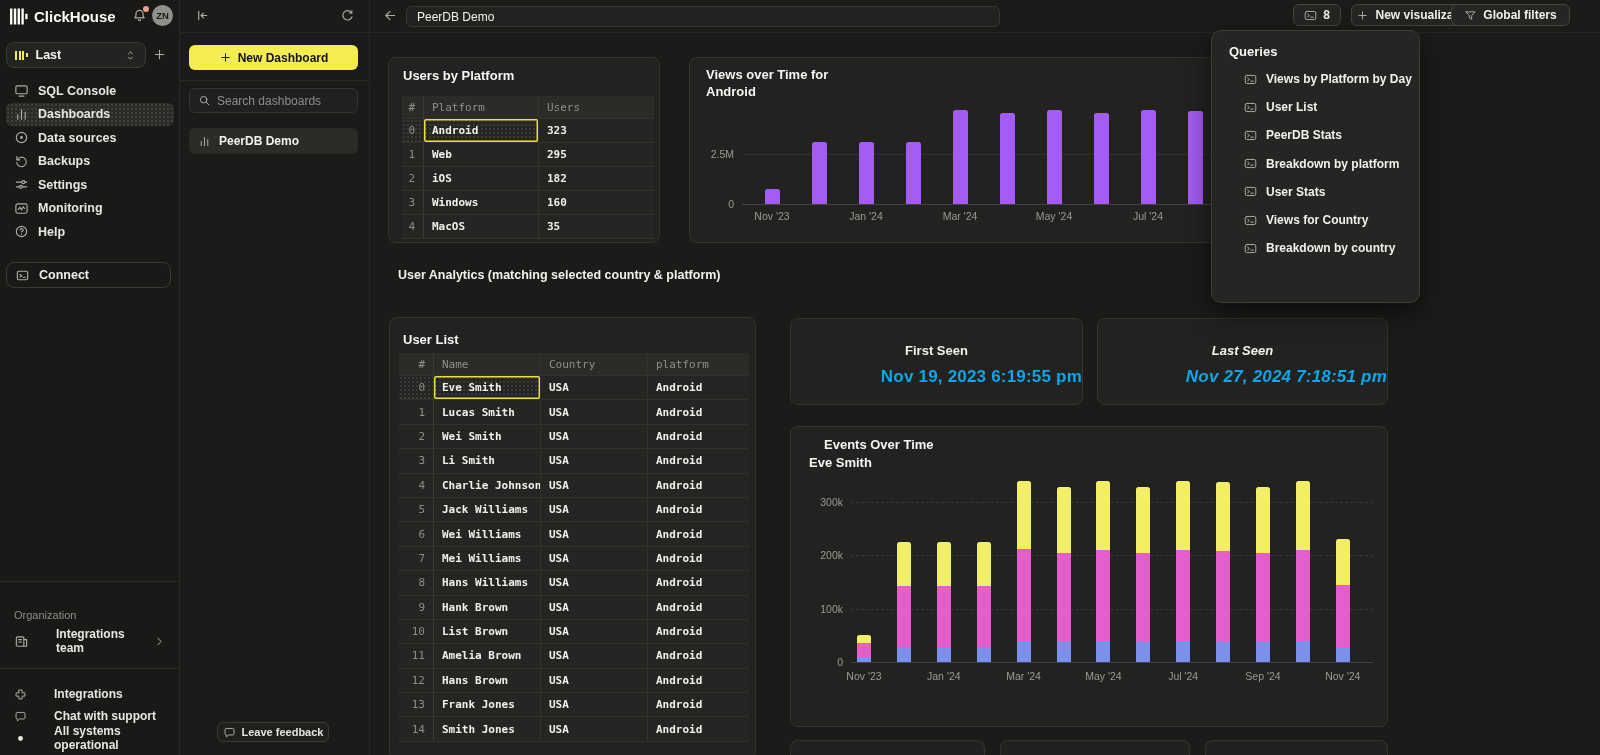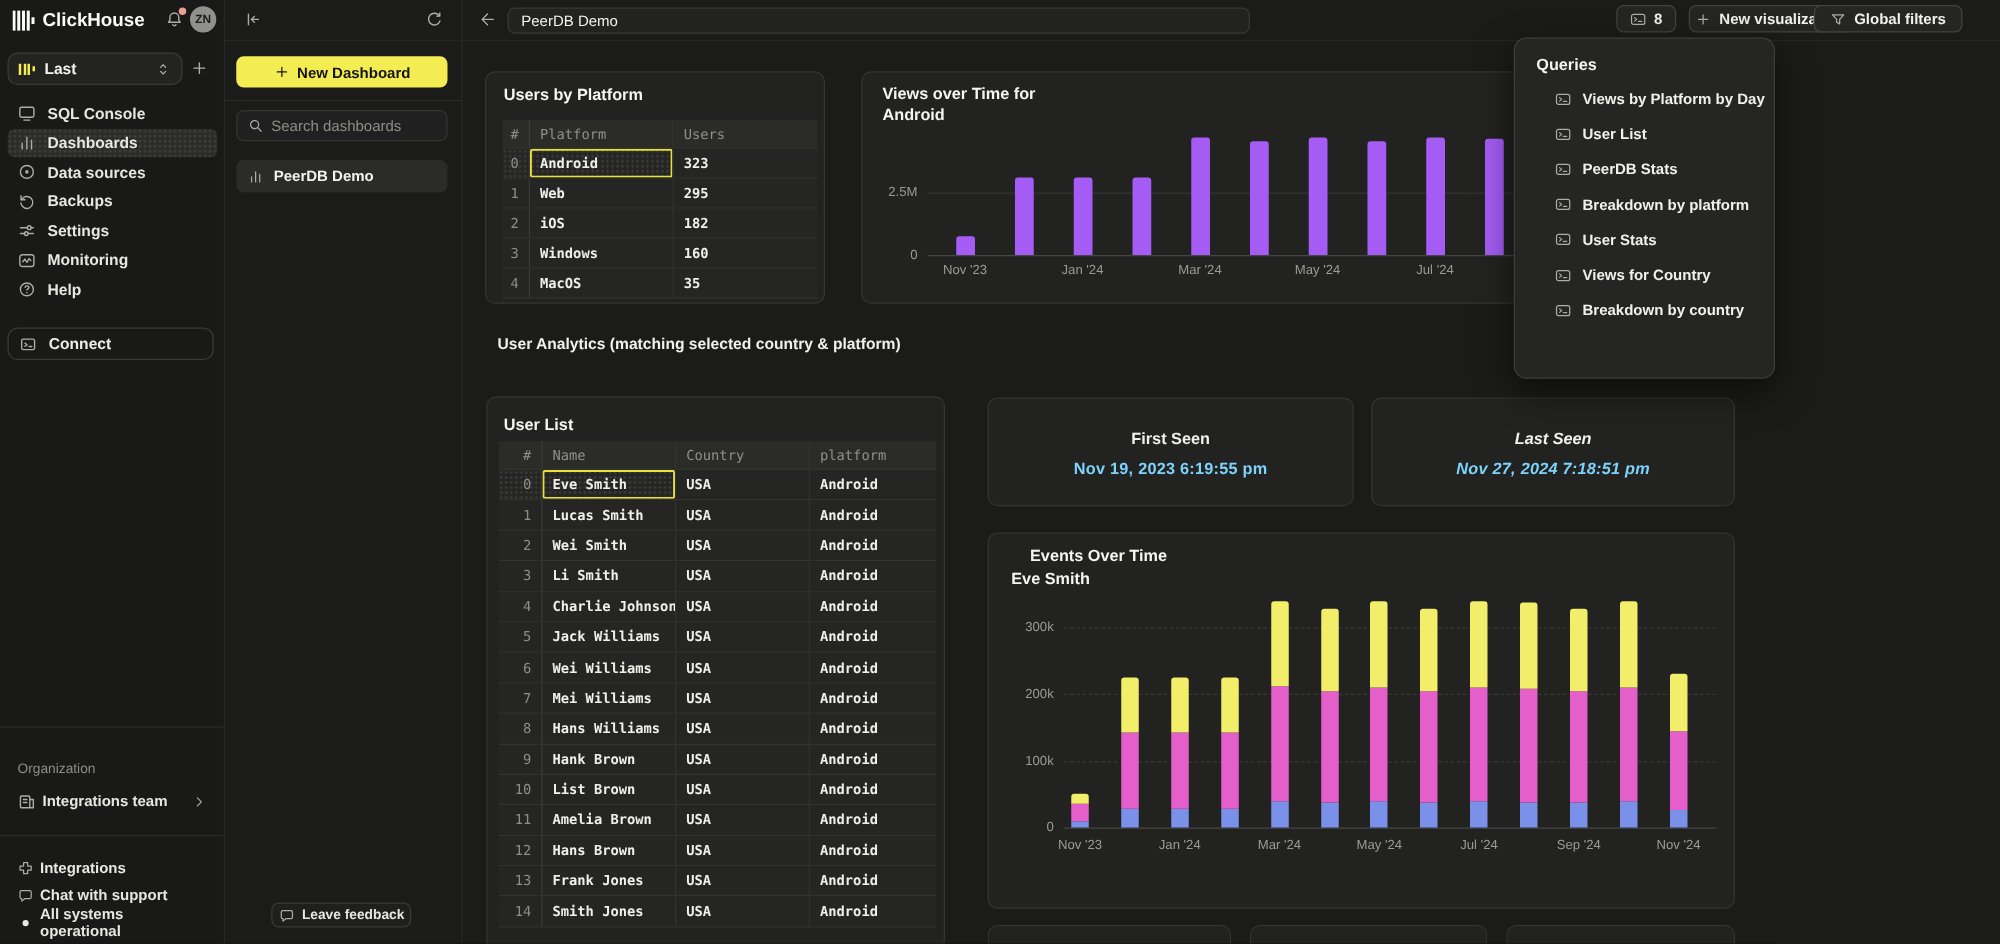--- a/index.html
+++ b/index.html
@@ -20,21 +20,21 @@
   .ws-select { left:6px; top:42px; width:140px; height:26px; border:1px solid #3A3A37; border-radius:8px; background:#232321; display:flex; align-items:center; gap:8px; padding:0 8px; cursor:pointer; }
   .ws-select .lbl { font-size:12.5px; font-weight:bold; color:#F2F2EF; flex:1; }
   .mini-logo { display:flex; gap:1.5px; align-items:center; }
   .mini-logo i { display:block; width:2px; height:9px; background:#F3EC53; }
   .mini-logo i.short { height:4px; }
   .nav-item { display:flex; align-items:center; gap:9px; height:23.5px; padding:0 8px; margin:0 6px; border-radius:6px; font-size:12.5px; font-weight:bold; color:#E6E6E2; cursor:pointer; }
   .nav-item.sel { background:#2B2B28; background-image:radial-gradient(rgba(255,255,255,0.09) 1px, transparent 1.2px); background-size:4px 4px; }
   .connect-box { left:6px; top:262px; width:165px; height:26px; border:1px solid #3A3A37; border-radius:8px; display:flex; align-items:center; gap:9px; padding:0 8px; font-size:12.5px; font-weight:bold; cursor:pointer; }
   .divider { height:1px; background:#2A2A27; }
   .org-label { font-size:11px; color:#8D8D89; }
-  .foot-item { display:flex; align-items:center; gap:5px; height:22px; padding:0 14px; font-size:12px; font-weight:bold; color:#E6E6E2; cursor:pointer; }
+  .foot-item { display:flex; align-items:center; gap:27px; height:22px; padding:0 14px; font-size:12px; font-weight:bold; color:#E6E6E2; cursor:pointer; }
 
   
   .sb2 { left:180px; top:0; width:190px; height:755px; background:#1B1B19; border-right:1px solid #282826; }
   .sb2-top { position:absolute; left:0; top:0; width:100%; height:33px; border-bottom:1px solid #262624; }
   .btn-yellow { left:9px; top:45px; width:169px; height:25px; border-radius:6px; background:#F3EC53; color:#151513; font-size:12px; font-weight:bold; display:flex; align-items:center; justify-content:center; gap:6px; cursor:pointer; border:none; }
   .search-box { left:9px; top:88px; width:169px; height:25px; border:1px solid #343431; border-radius:6px; background:#202020; display:flex; align-items:center; gap:6px; padding:0 8px; }
   .search-box input { background:transparent; border:none; outline:none; color:#D8D8D4; font-size:12px; width:120px; font-family:"Liberation Sans",sans-serif; }
   .search-box input::placeholder { color:#8D8D89; }
   .dash-item { left:9px; top:128px; width:169px; height:26px; border-radius:6px; background:#2B2B28; display:flex; align-items:center; gap:8px; padding:0 9px; font-size:12px; font-weight:bold; color:#F2F2EF; cursor:pointer; }
   .feedback-btn { left:37px; top:722px; width:112px; height:20px; border:1px solid #3A3A37; border-radius:6px; background:#1F1F1D; color:#E6E6E2; display:flex; align-items:center; justify-content:center; gap:6px; font-size:11px; font-weight:bold; cursor:pointer; }
@@ -54,21 +54,21 @@
   .trow { display:flex; border-bottom:1px solid #32322F; background:#252523; }
   .trow.thead { background:#2B2B28; color:#908F8B; }
   .tcell { display:flex; align-items:center; padding:0 8px; border-right:1px solid #32322F; overflow:hidden; white-space:nowrap; font-weight:bold; color:#EFEFEC; }
   .trow.thead .tcell { font-weight:normal; color:#908F8B; }
   .tcell.idx { justify-content:flex-end; color:#8D8D89; font-weight:normal; border-right:1px solid #3A3A36; }
   .tcell:last-child { border-right:none; }
   .selcell { box-shadow:inset 0 0 0 1.5px #E7E040; border-radius:2px; }
 
   
   .stat-label { font-size:13px; font-weight:bold; text-align:center; color:#F0F0ED; }
-  .stat-value { font-size:13px; font-weight:bold; text-align:center; color:#7dd3fc; letter-spacing:0.2px; }
+  .stat-value { font-size:17px; font-weight:bold; text-align:right; color:#0ea5e9; letter-spacing:0.2px; }
 
   
   .chart { position:absolute; inset:0; }
   .gridline { position:absolute; border-top:1px solid rgba(255,255,255,0.08); }
   .gridline.dash { border-top-style:dashed; border-top-color:rgba(255,255,255,0.10); }
   .axisline { position:absolute; border-top:1px solid rgba(255,255,255,0.16); }
   .ytick { position:absolute; font-size:10.5px; color:#9A9A96; text-align:right; width:40px; }
   .xtick { position:absolute; font-size:10.5px; color:#9A9A96; text-align:center; width:48px; }
   .bar { position:absolute; }
   .legend { position:absolute; display:flex; justify-content:center; gap:26px; width:100%; }

